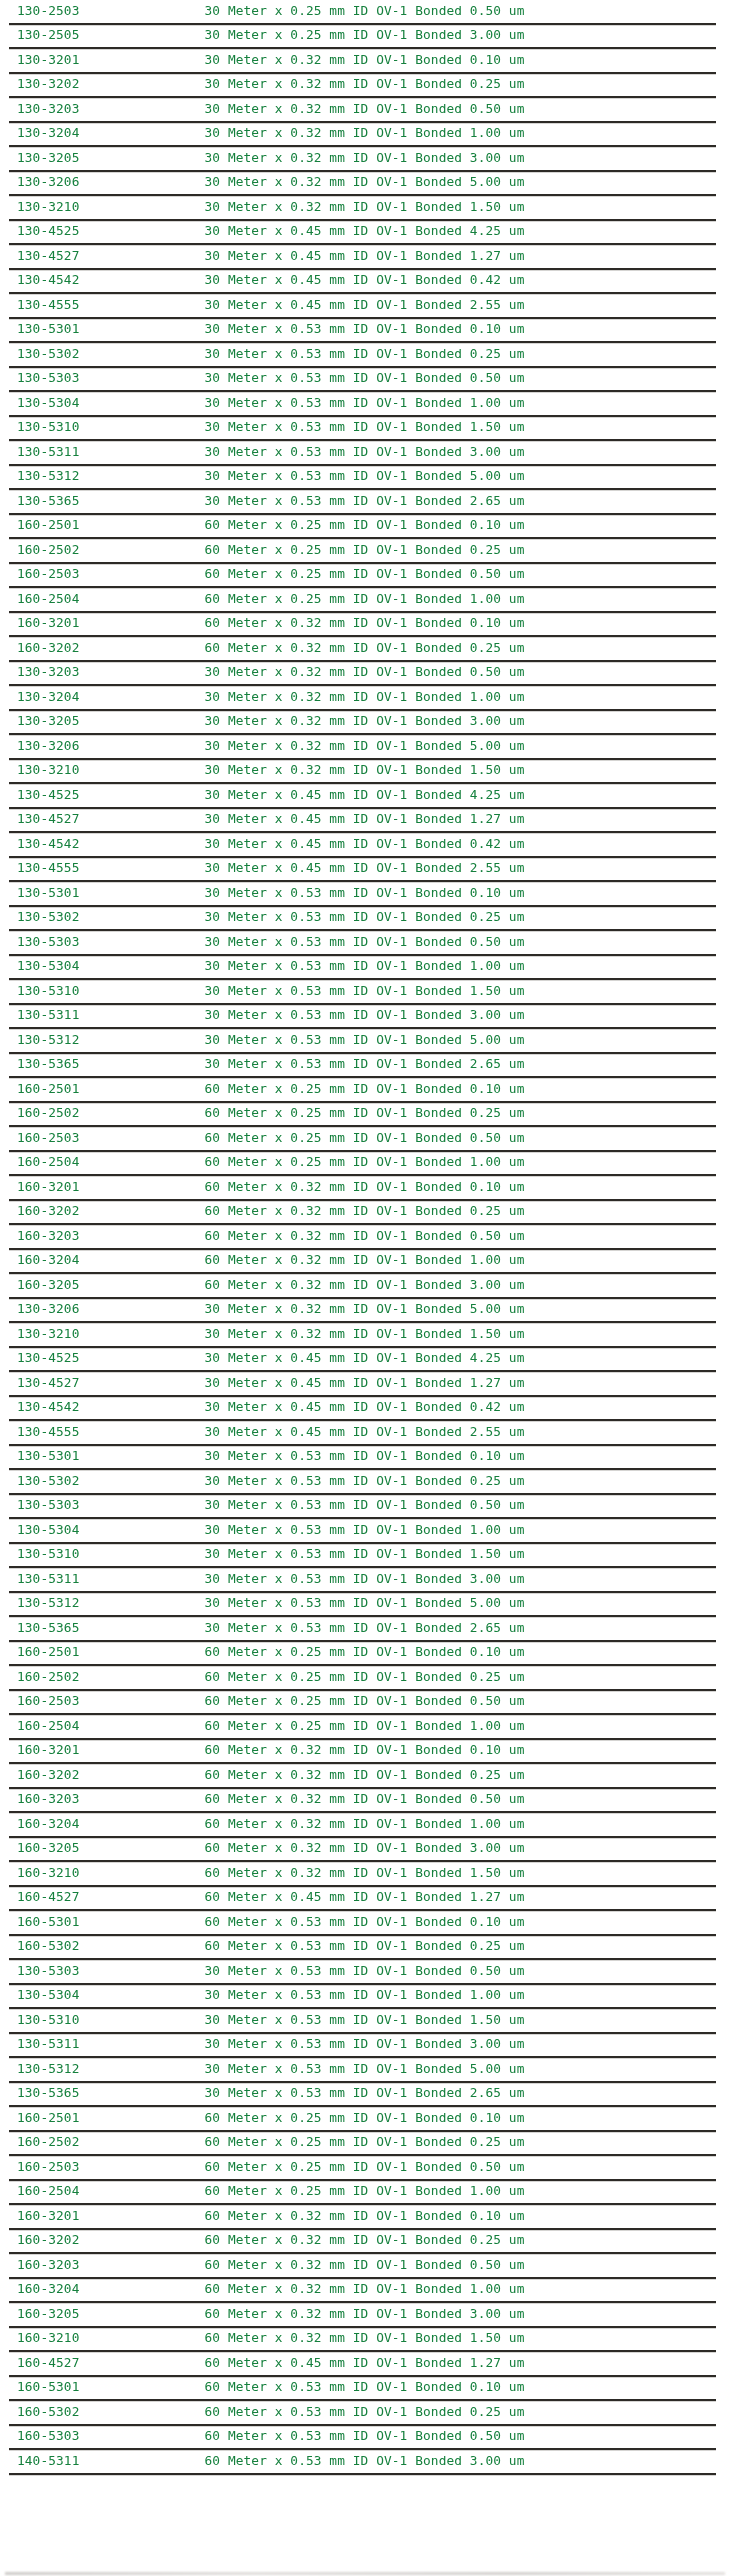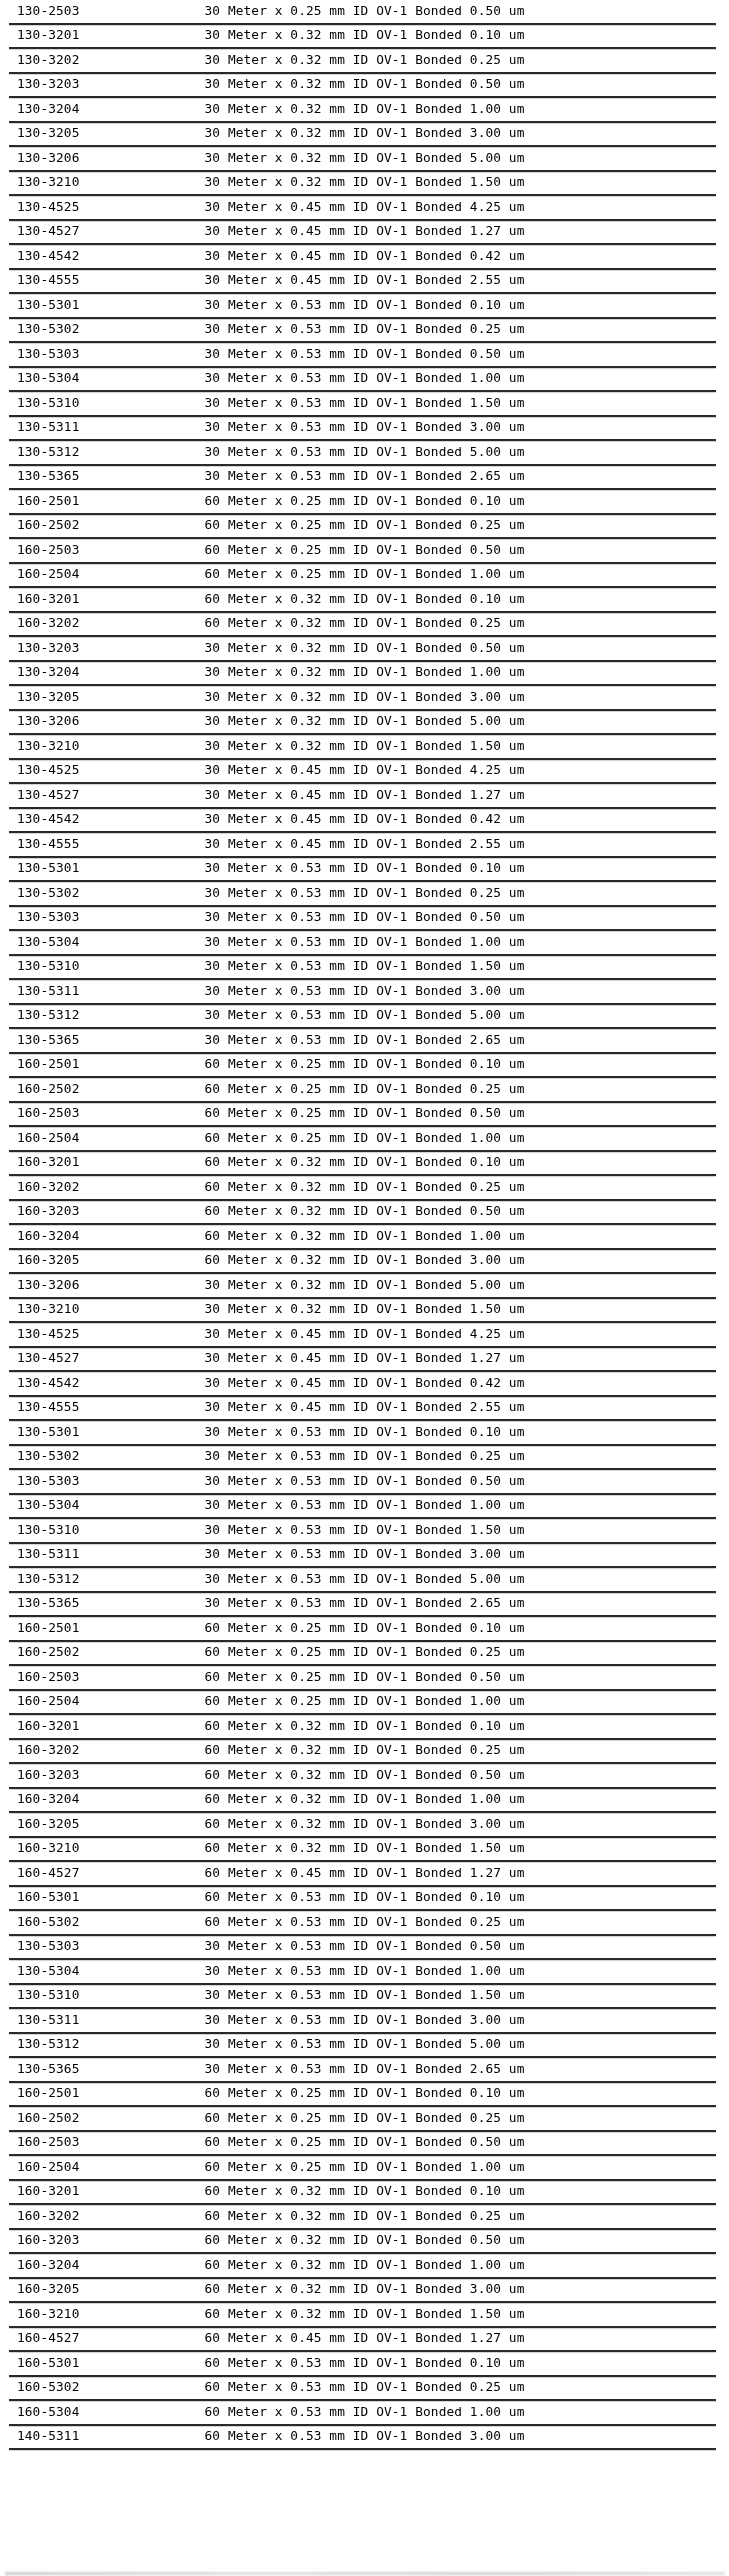--- a/index.html
+++ b/index.html
@@ -7,21 +7,21 @@
     padding: 0;
     background: #ffffff;
   }
   .page {
     position: relative;
     width: 730px;
     height: 2576px;
     background: #ffffff;
     overflow: hidden;
     font-family: "DejaVu Sans Mono", "Liberation Mono", monospace;
-    color: #000000;
+    color: #15803d;
   }
   .table {
     position: absolute;
     top: 0;
     left: 8.5px;
     width: 707px;
   }
   .row {
     box-sizing: border-box;
     height: 24.5px;
@@ -59,20 +59,24 @@
 </head>
 <body>
 
 <div class="page">
   <div class="table">
       <div class="row">
     <div class="cell pn">130-2503</div>
     <div class="cell desc">30 Meter x 0.25 mm ID OV-1 Bonded 0.50 um</div>
   </div>
       <div class="row">
+    <div class="cell pn">130-2505</div>
+    <div class="cell desc">30 Meter x 0.25 mm ID OV-1 Bonded 3.00 um</div>
+  </div>
+      <div class="row">
     <div class="cell pn">130-3201</div>
     <div class="cell desc">30 Meter x 0.32 mm ID OV-1 Bonded 0.10 um</div>
   </div>
       <div class="row">
     <div class="cell pn">130-3202</div>
     <div class="cell desc">30 Meter x 0.32 mm ID OV-1 Bonded 0.25 um</div>
   </div>
       <div class="row">
     <div class="cell pn">130-3203</div>
     <div class="cell desc">30 Meter x 0.32 mm ID OV-1 Bonded 0.50 um</div>
@@ -447,22 +451,22 @@
   </div>
       <div class="row">
     <div class="cell pn">160-5301</div>
     <div class="cell desc">60 Meter x 0.53 mm ID OV-1 Bonded 0.10 um</div>
   </div>
       <div class="row">
     <div class="cell pn">160-5302</div>
     <div class="cell desc">60 Meter x 0.53 mm ID OV-1 Bonded 0.25 um</div>
   </div>
       <div class="row">
-    <div class="cell pn">160-5304</div>
-    <div class="cell desc">60 Meter x 0.53 mm ID OV-1 Bonded 1.00 um</div>
+    <div class="cell pn">160-5303</div>
+    <div class="cell desc">60 Meter x 0.53 mm ID OV-1 Bonded 0.50 um</div>
   </div>
       <div class="row">
     <div class="cell pn">140-5311</div>
     <div class="cell desc">60 Meter x 0.53 mm ID OV-1 Bonded 3.00 um</div>
   </div>
     </div>
   <div class="edge-artifact"></div>
 </div>
 
 

